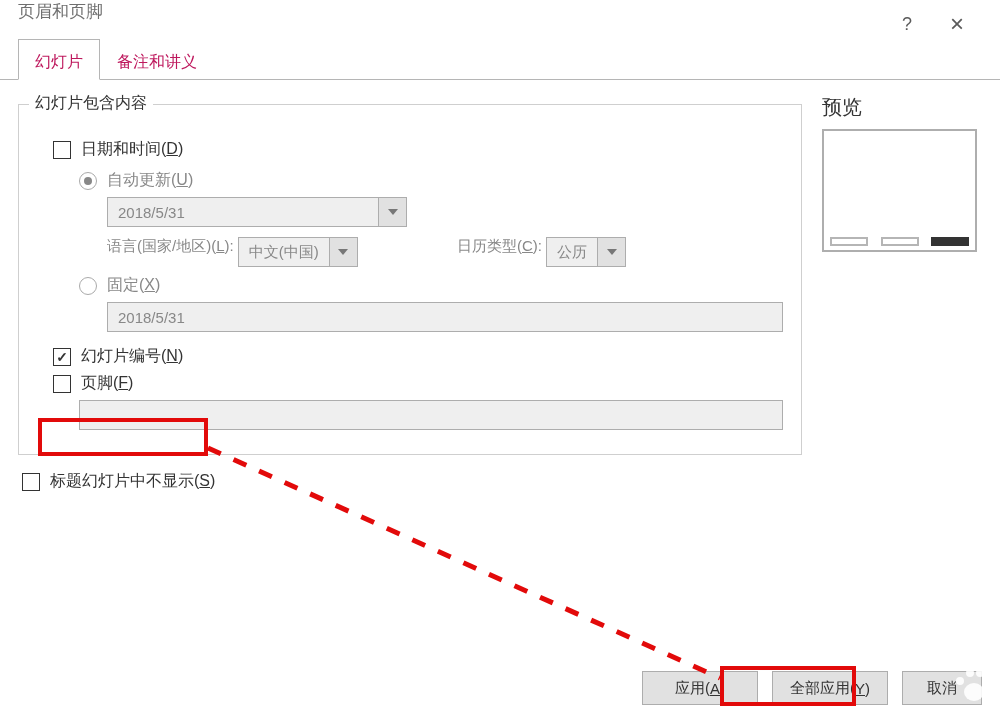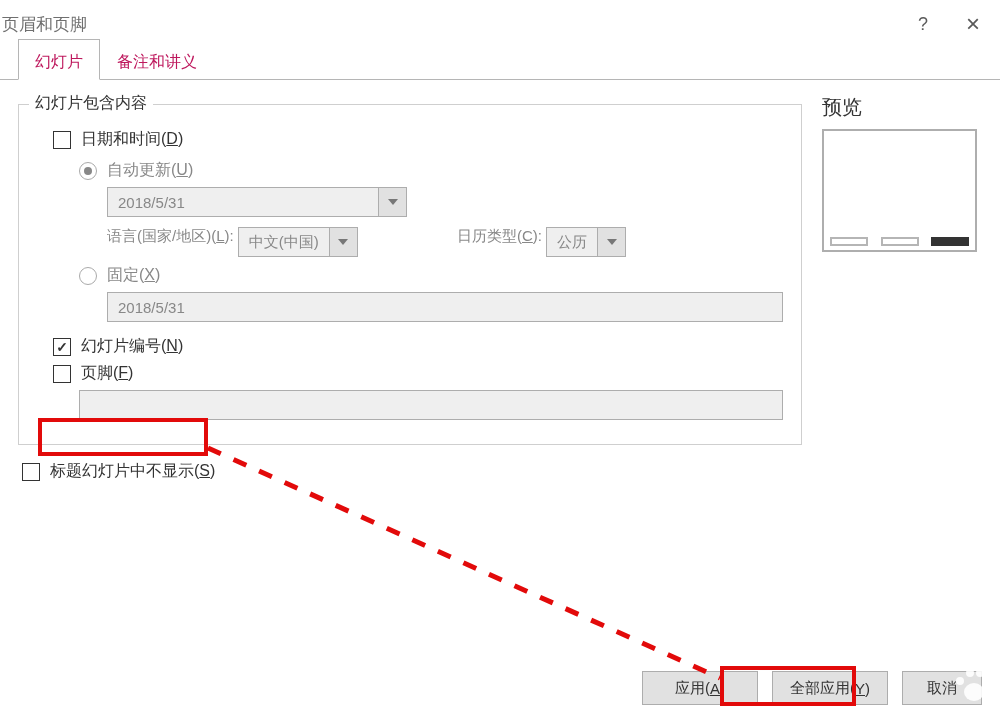--- a/index.html
+++ b/index.html
@@ -1,27 +1,27 @@
 <!DOCTYPE html>
 <html><head>
 <meta charset="utf-8">
 <style>
   * { box-sizing: border-box; margin: 0; padding: 0; font-family: "Microsoft YaHei", "SimSun", sans-serif; }
   body { background: #fff; width: 1000px; height: 725px; overflow: hidden; position: relative; }
   .window { width: 1000px; height: 725px; background: #fff; position: relative; }
-  .titlebar { height: 48px; display: flex; align-items: center; padding: 0 2px; color: #6f6f6f; font-size: 17px; }
+  .titlebar { height: 48px; display: flex; padding: 0 18px; color: #6f6f6f; font-size: 17px; }
   .titlebar-spacer { flex: 1; }
   .titlebar-btn { width: 50px; height: 48px; display: flex; align-items: center; justify-content: center; color: #5a5a5a; font-size: 18px; }
   .tabs { display: flex; align-items: flex-end; padding-left: 18px; position: relative; height: 32px; }
   .tabs-line { position: absolute; left: 0; right: 0; bottom: 0; height: 1px; background: #b5b5b5; }
   .tab { padding: 12px 16px 6px 16px; font-size: 16px; color: #be185d; border: 1px solid transparent; position: relative; z-index: 1; }
   .tab.active { border: 1px solid #b5b5b5; border-bottom: 1px solid #fff; background: #fff; }
   .content { position: absolute; top: 96px; left: 18px; right: 18px; bottom: 80px; display: flex; gap: 20px; }
   .main-col { flex: 1; }
-  .fieldset { border: 1px solid #cfcfcf; padding: 18px 18px 18px 18px; position: relative; margin-top: 8px; }
+  .fieldset { border: 1px solid #cfcfcf; padding: 28px 18px 18px 18px; position: relative; margin-top: 8px; }
   .legend { position: absolute; top: -12px; left: 10px; background: #fff; padding: 0 6px; font-size: 16px; color: #333; }
   .row { display: flex; align-items: center; margin: 6px 0; }
   .indent1 { margin-left: 16px; }
   .indent2 { margin-left: 42px; }
   .indent3 { margin-left: 70px; }
   .checkbox { width: 18px; height: 18px; border: 1px solid #333; display: inline-flex; align-items: center; justify-content: center; margin-right: 10px; font-size: 14px; line-height: 1; }
   .checkbox.checked::after { content: "✓"; color: #333; font-weight: bold; }
   .radio { width: 18px; height: 18px; border: 1px solid #888; border-radius: 50%; display: inline-flex; align-items: center; justify-content: center; margin-right: 10px; }
   .radio.selected::after { content: ""; width: 8px; height: 8px; background: #888; border-radius: 50%; }
   .radio.disabled, .checkbox.disabled { border-color: #aaa; }

